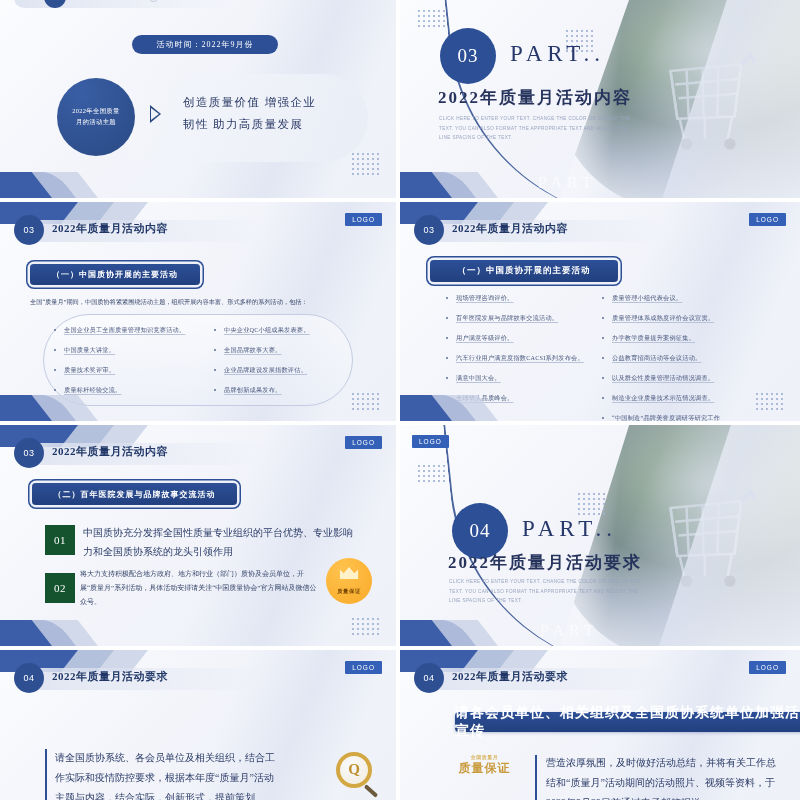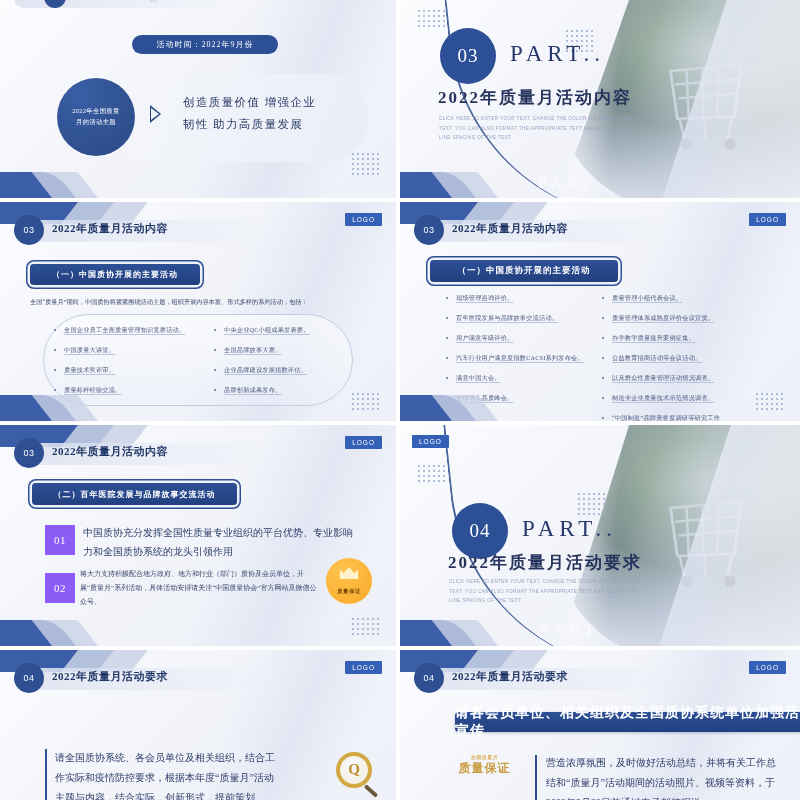--- a/index.html
+++ b/index.html
@@ -263,21 +263,21 @@
   .topcrop-ring {
     position:absolute; left:148px; top:-9px;
     width:11px; height:11px; border-radius:50%;
     border:1px solid #c2cbe0;
   }
 
   
   .num-box {
     position:absolute;
     width:30px; height:30px;
-    background:#8b5cf6; color:#fff;
+    background:#14532d; color:#fff;
     display:flex; align-items:center; justify-content:center;
     font-size:11px; letter-spacing:.5px;
     font-family:"Liberation Serif", serif;
   }
   .badge-circle {
     position:absolute; right:24px; bottom:42px;
     width:46px; height:46px; border-radius:50%;
     background: radial-gradient(110% 110% at 35% 25%, #ffc24d 0%, #f9a825 100%);
     display:flex; align-items:flex-end; justify-content:center;
     padding-bottom:9px;

